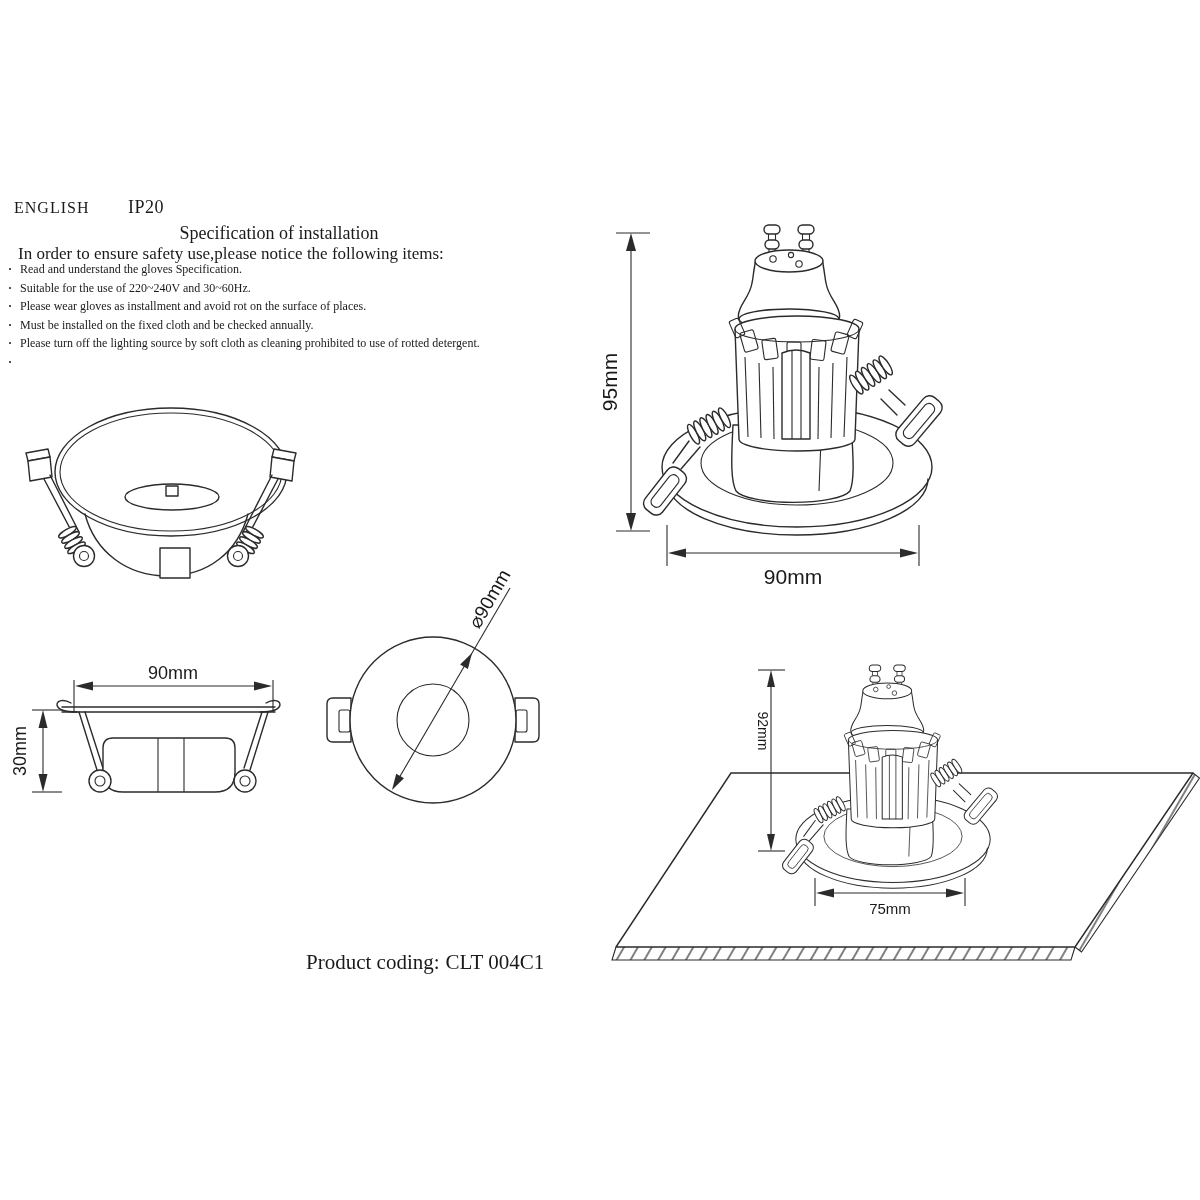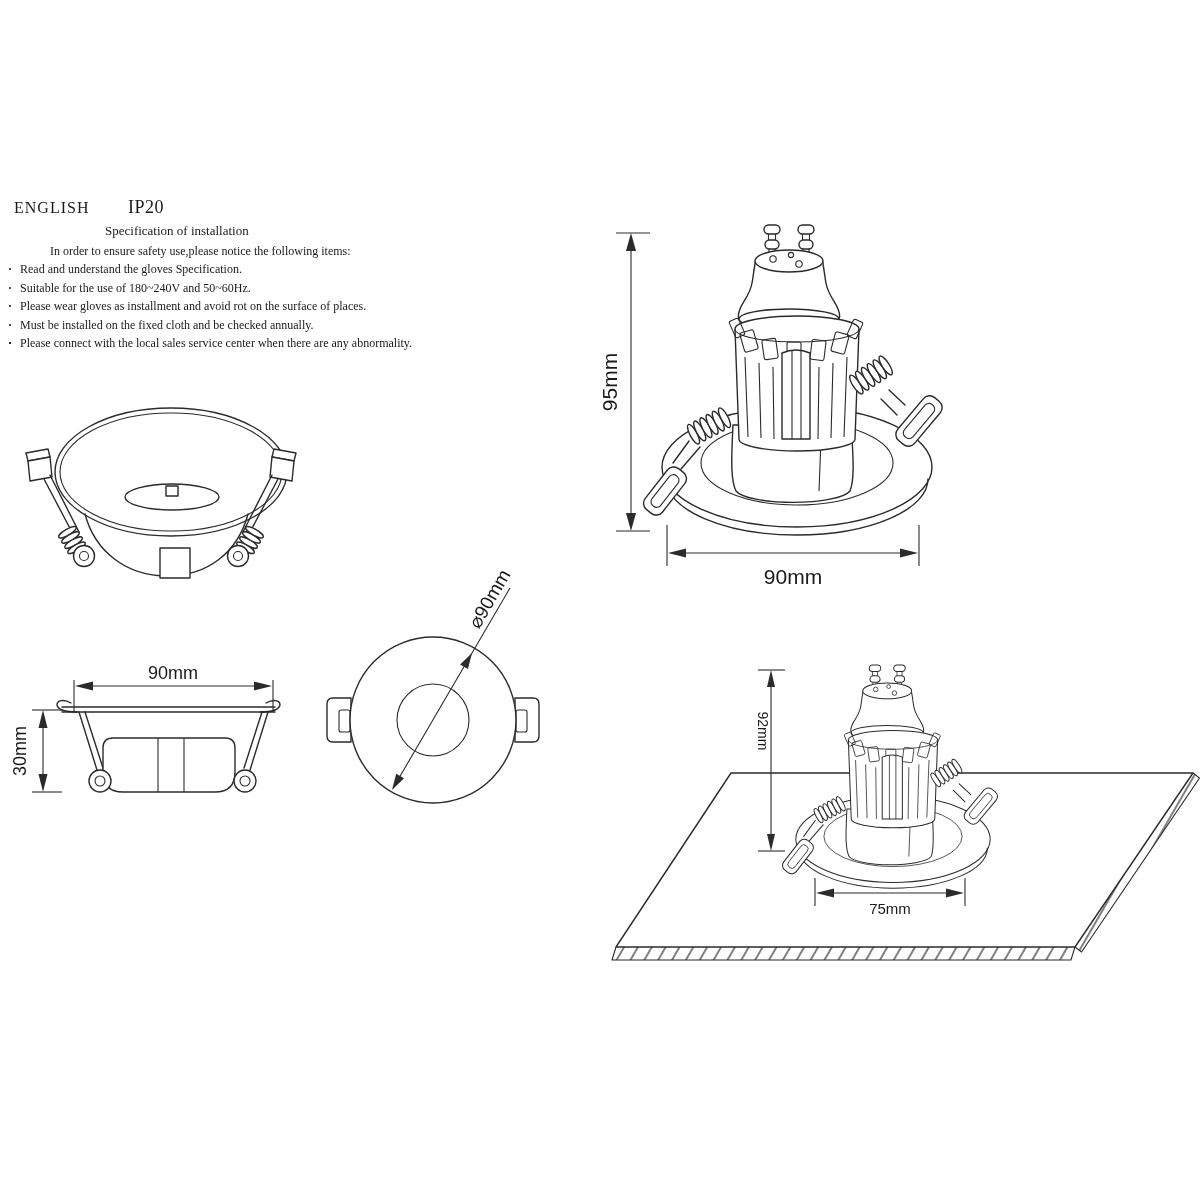--- a/index.html
+++ b/index.html
@@ -7,22 +7,22 @@
     --text:#1a1a1a;
   }
   html,body{margin:0;padding:0;background:#fff;}
   .page{
     position:relative;width:1200px;height:1200px;background:#fff;overflow:hidden;
     font-family:"Liberation Sans","DejaVu Sans",sans-serif;color:var(--text);
   }
   .abs{position:absolute;font-family:Liberation Serif, serif;}
   .lang{left:14px;top:199px;font-size:16px;letter-spacing:1px;}
   .ip{left:128px;top:197px;font-size:18px;letter-spacing:0.5px;}
-  .spec-title{left:105px;top:223px;width:320px;font-size:13px;}
-  .spec-intro{left:18px;top:244px;font-size:12px;margin-left:32px;}
+  .spec-title{left:119px;top:223px;width:320px;text-align:center;font-size:18px;}
+  .spec-intro{left:18px;top:244px;font-size:17px;}
   ul.spec-list{left:8px;top:260px;list-style:none;margin:0;padding:0;}
   ul.spec-list li{position:relative;padding-left:12px;font-size:12px;line-height:18.5px;white-space:nowrap;}
   ul.spec-list .mk{position:absolute;left:0;top:0;font-weight:bold;}
   .product{left:306px;top:950px;font-size:21px;}
   .product .code{margin-left:6px;}
   svg.drawings{position:absolute;left:0;top:0;}
   .ln{fill:none;stroke:var(--line);stroke-width:1.4;stroke-linecap:round;stroke-linejoin:round;}
   .lnt{fill:none;stroke:var(--line);stroke-width:1.1;stroke-linecap:butt;}
   .wh{fill:#fff;stroke:var(--line);stroke-width:1.4;stroke-linejoin:round;}
   .ar{fill:var(--line);stroke:none;}
@@ -252,21 +252,24 @@
   </svg>
 
   <div class="abs lang">ENGLISH</div>
   <div class="abs ip">IP20</div>
 
   <div class="abs spec-title">Specification of installation</div>
   <div class="abs spec-intro">In order to ensure safety use,please notice the following items:</div>
 
   <ul class="abs spec-list">
     <li><span class="mk">·</span><span>Read and understand the gloves Specification.</span></li>
-    <li><span class="mk">·</span><span>Suitable for the use of 180~240V and 50~60Hz.</span></li>
+    <li><span class="mk">·</span><span>Suitable for the use of 220~240V and 30~60Hz.</span></li>
     <li><span class="mk">·</span><span>Please wear gloves as installment and avoid rot on the surface of places.</span></li>
     <li><span class="mk">·</span><span>Must be installed on the fixed cloth and be checked annually.</span></li>
+    <li><span class="mk">·</span><span>Please turn off the lighting source by soft cloth as cleaning prohibited to use of rotted detergent.</span></li>
     <li><span class="mk">·</span></li>
-    <li><span class="mk">·</span><span>Please connect with the local sales service center when there are any abnormality.</span></li>
   </ul>
 
+  <div class="abs product">
+    <span>Product coding:</span><span class="code">CLT 004C1</span>
+  </div>
 
 </div>
 
 </body></html>

